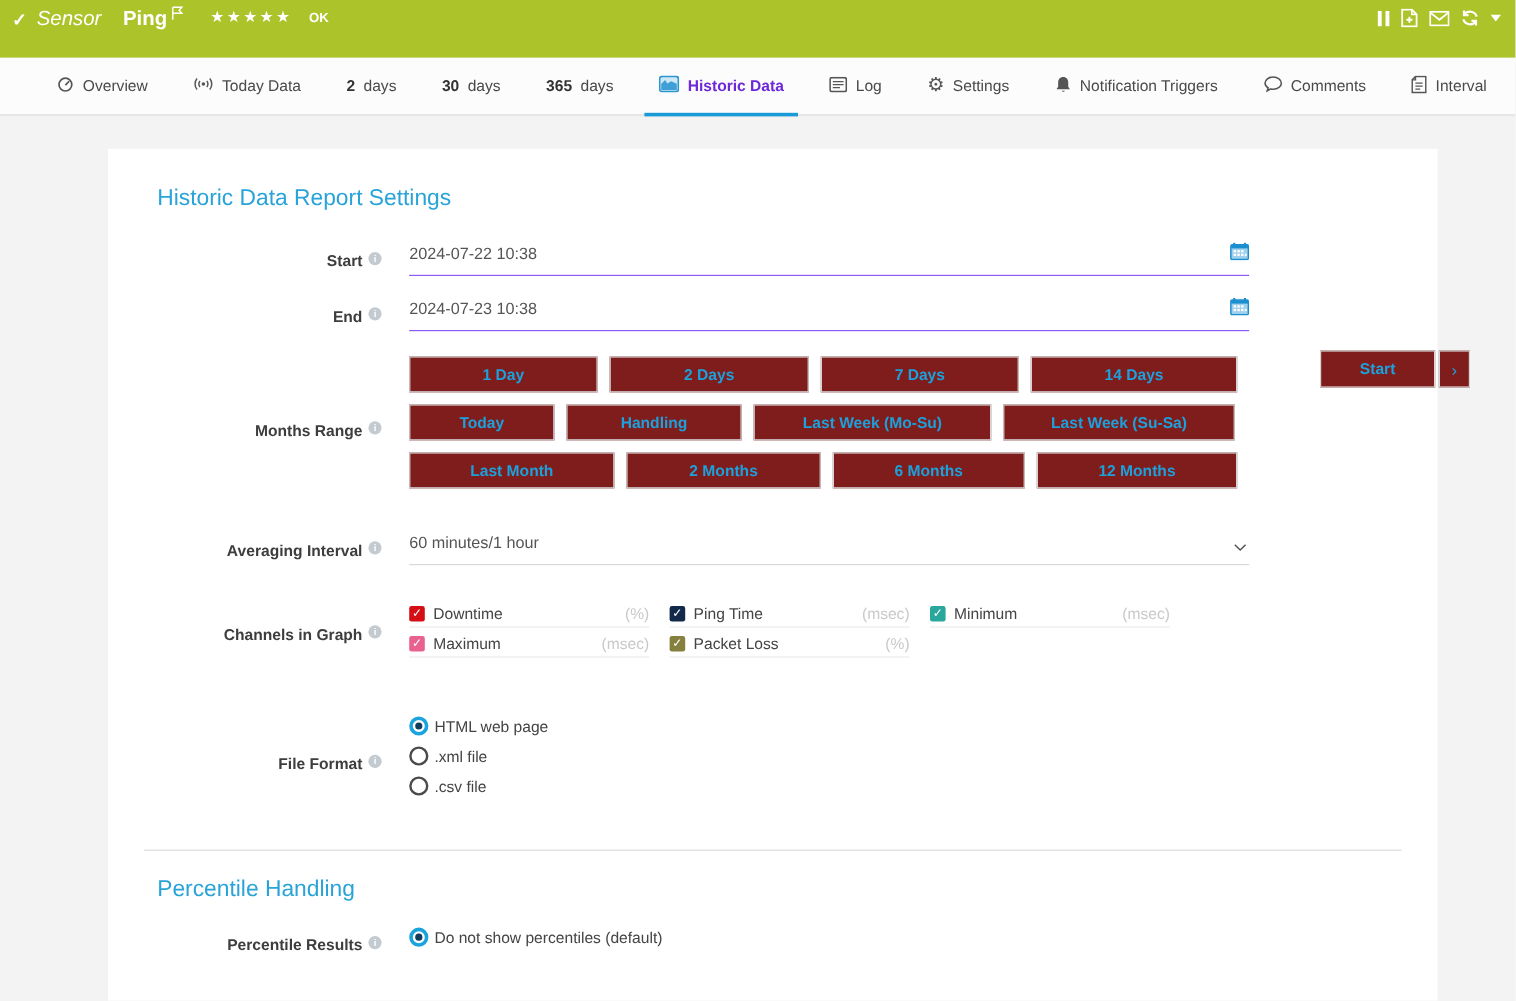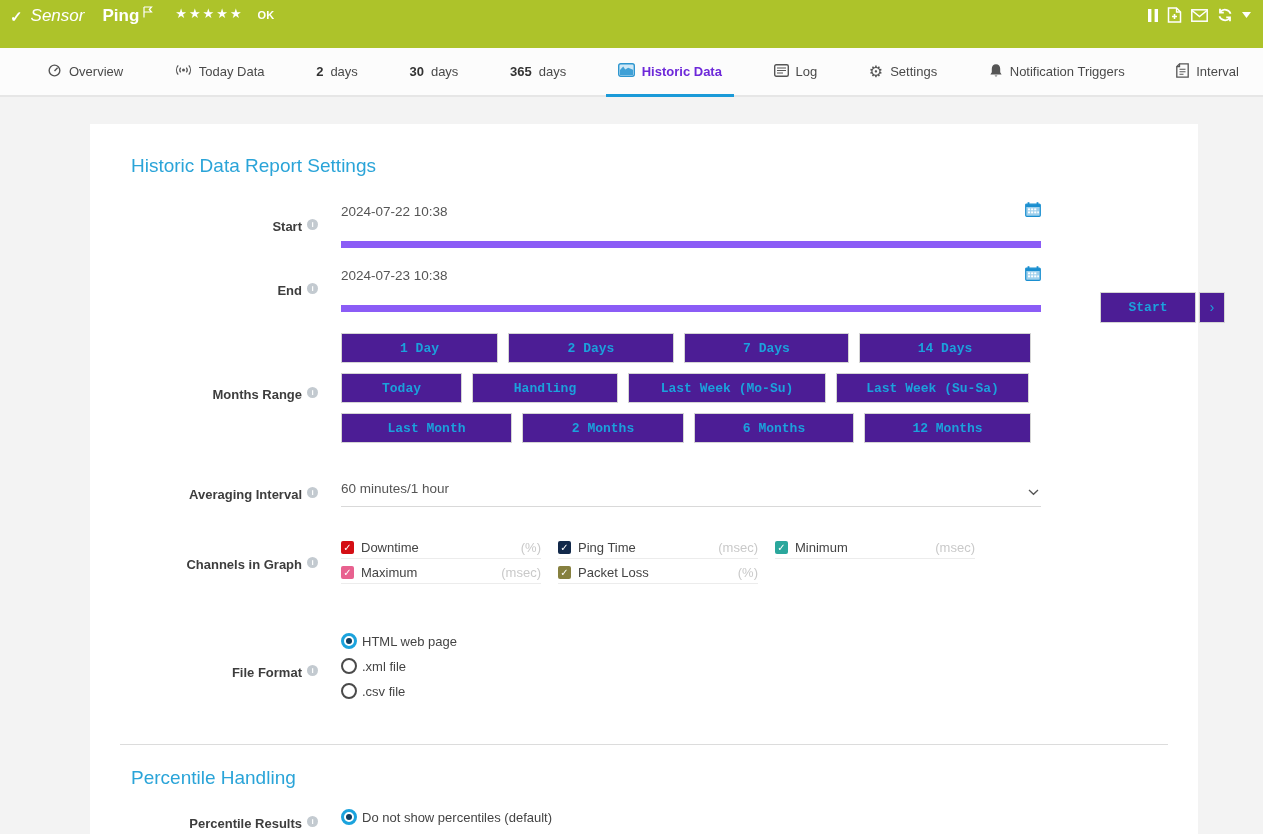--- a/index.html
+++ b/index.html
@@ -35,31 +35,31 @@
   .card { margin:27px 0 0 90px; width:1108px; min-height:710px; background:#fff; padding-bottom:30px; }
   .section-title { color:#2aa4d8; font-size:19px; padding:31px 0 0 41px; }
 
   .form-row { display:flex; align-items:center; margin-top:22px; }
   .row-label { width:228px; text-align:right; font-weight:bold; color:#3d3d3d; font-size:13px; padding-top:3px; }
   .info-dot { display:inline-block; width:11px; height:11px; border-radius:50%; background:#c3cad0;
     color:#fff; font-size:8px; font-weight:bold; text-align:center; line-height:11px;
     margin-left:5px; position:relative; top:-4px; cursor:pointer; font-style:normal; }
   .row-content { margin-left:23px; width:700px; position:relative; }
 
-  .date-field { position:relative; border-bottom:7px solid #8b5cf6; padding:3px 0 22px;
+  .date-field { position:relative; border-bottom:1px solid #8b5cf6; padding:3px 0 10px;
     font-size:13.5px; color:#555; cursor:text; }
   .cal-ico { position:absolute; right:0; top:1px; cursor:pointer; }
 
   .qr-row { display:grid; gap:9px 10px; margin-bottom:10px; }
   .qr-row-1 { grid-template-columns:157px 166px 165px 172px; }
   .qr-row-2 { grid-template-columns:121px 146px 198px 193px; }
   .qr-row-3 { grid-template-columns:171px 162px 160px 167px; }
-  .btn { height:30px; background:#4c1d95; border:1px solid #d4d4d4; color:#1ba1dc;
+  .btn { height:30px; background:#7f1d1d; border:1px solid #d4d4d4; color:#1ba1dc;
     font-weight:bold; font-size:13px; display:flex; align-items:center; justify-content:center;
-    cursor:pointer; font-family:Liberation Mono, monospace; }
+    cursor:pointer; font-family:Liberation Sans, sans-serif; }
 
   .select-field { position:relative; border-bottom:1px solid #d9d9d9; padding:3px 0 10px;
     font-size:13.5px; color:#555; cursor:pointer; }
   .select-chev { position:absolute; right:2px; top:6px; }
 
   .channels-grid { display:grid; grid-template-columns:200px 200px 200px; column-gap:17px; }
   .chan-cell { display:flex; align-items:center; height:18px; border-bottom:1px solid #ececec;
     padding-bottom:4px; margin-bottom:7px; }
   .chk { width:13px; height:13px; border-radius:2px; color:#fff; font-size:10px; line-height:13px;
     text-align:center; cursor:pointer; flex:none; }
@@ -180,20 +180,26 @@
   <div class="tab">
     <span class="gear-glyph">⚙</span>
     <span>Settings</span>
   </div>
   <div class="tab">
     <span><svg width="14" height="15" viewBox="0 0 14 15">
           <path d="M7 1.2c-2.7 0-4.2 2-4.2 4.6v3.4L1.4 11.4h11.2L11.2 9.2V5.8C11.2 3.2 9.7 1.2 7 1.2z" fill="#555"></path>
           <path d="M5.6 12.6a1.5 1.5 0 0 0 2.8 0z" fill="#555"></path>
         </svg></span>
     <span>Notification Triggers</span>
+  </div>
+  <div class="tab">
+    <span><svg width="16" height="14" viewBox="0 0 16 14">
+          <path d="M8 1.2C4.2 1.2 1.2 3.4 1.2 6.2c0 1.7 1 3.1 2.6 4L3 12.8l3-1.7c.6.1 1.3.2 2 .2 3.8 0 6.8-2.2 6.8-5S11.8 1.2 8 1.2z" fill="none" stroke="#555" stroke-width="1.3"></path>
+        </svg></span>
+    <span>Comments</span>
   </div>
   <div class="tab">
     <span><svg width="13" height="15" viewBox="0 0 13 15">
           <path d="M3.6.8H12.2V14.2H.8V3.6z" fill="none" stroke="#555" stroke-width="1.3"></path>
           <path d="M3.6.8v2.8H.8" fill="none" stroke="#555" stroke-width="1.1"></path>
           <path d="M3.5 6.2h6M3.5 8.7h6M3.5 11.2h4" stroke="#555" stroke-width="1.1"></path>
         </svg></span>
     <span>Interval</span>
   </div>
 </div>

